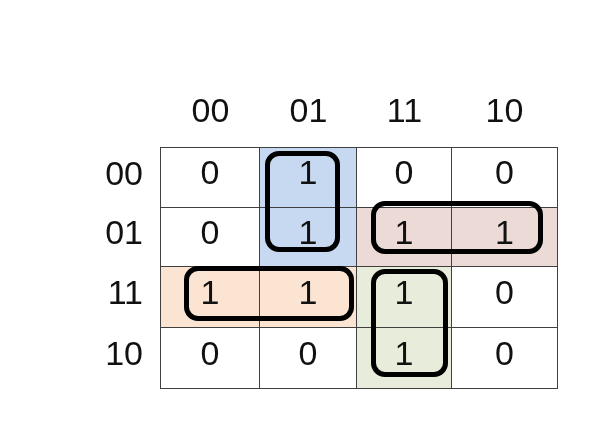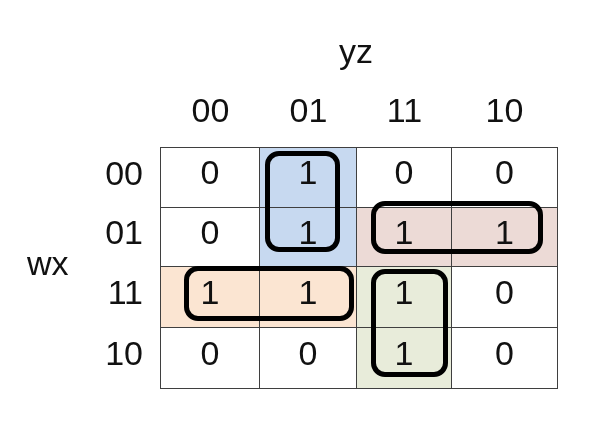--- a/index.html
+++ b/index.html
@@ -51,23 +51,21 @@
   #outline-blue   { left:265px; top:151px; width:75px;  height:101px; }
   #outline-pink   { left:371px; top:201px; width:172px; height:53px;  }
   #outline-orange { left:184px; top:266px; width:170px; height:55px;  }
   #outline-green  { left:371px; top:269px; width:77px;  height:108px; }
 </style>
 </head>
 <body>
 
 <div class="canvas">
 
-  <span class="var-label" id="yz-label">yz</span>
 
-  <span class="var-label" id="wx-label">wx</span>
 
   <div class="col-headers">
     <span>00</span>
     <span>01</span>
     <span>11</span>
     <span>10</span>
   </div>
 
   <div class="row-headers">
     <span>

